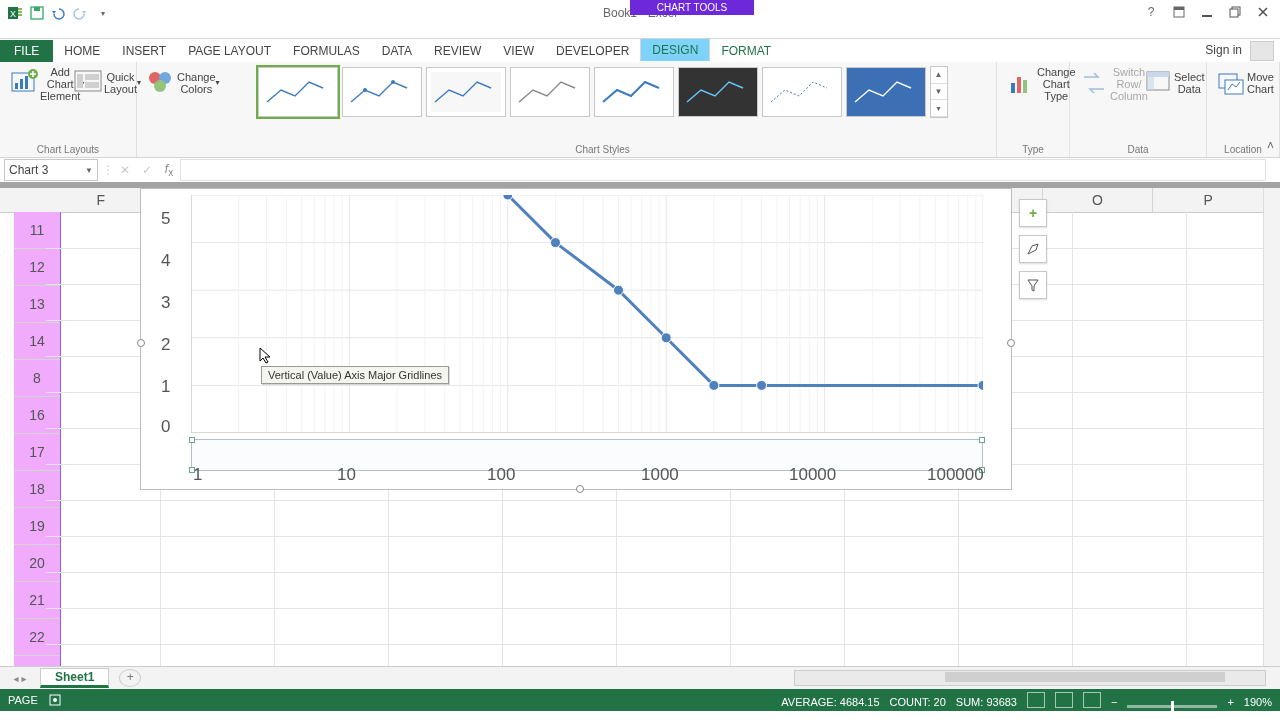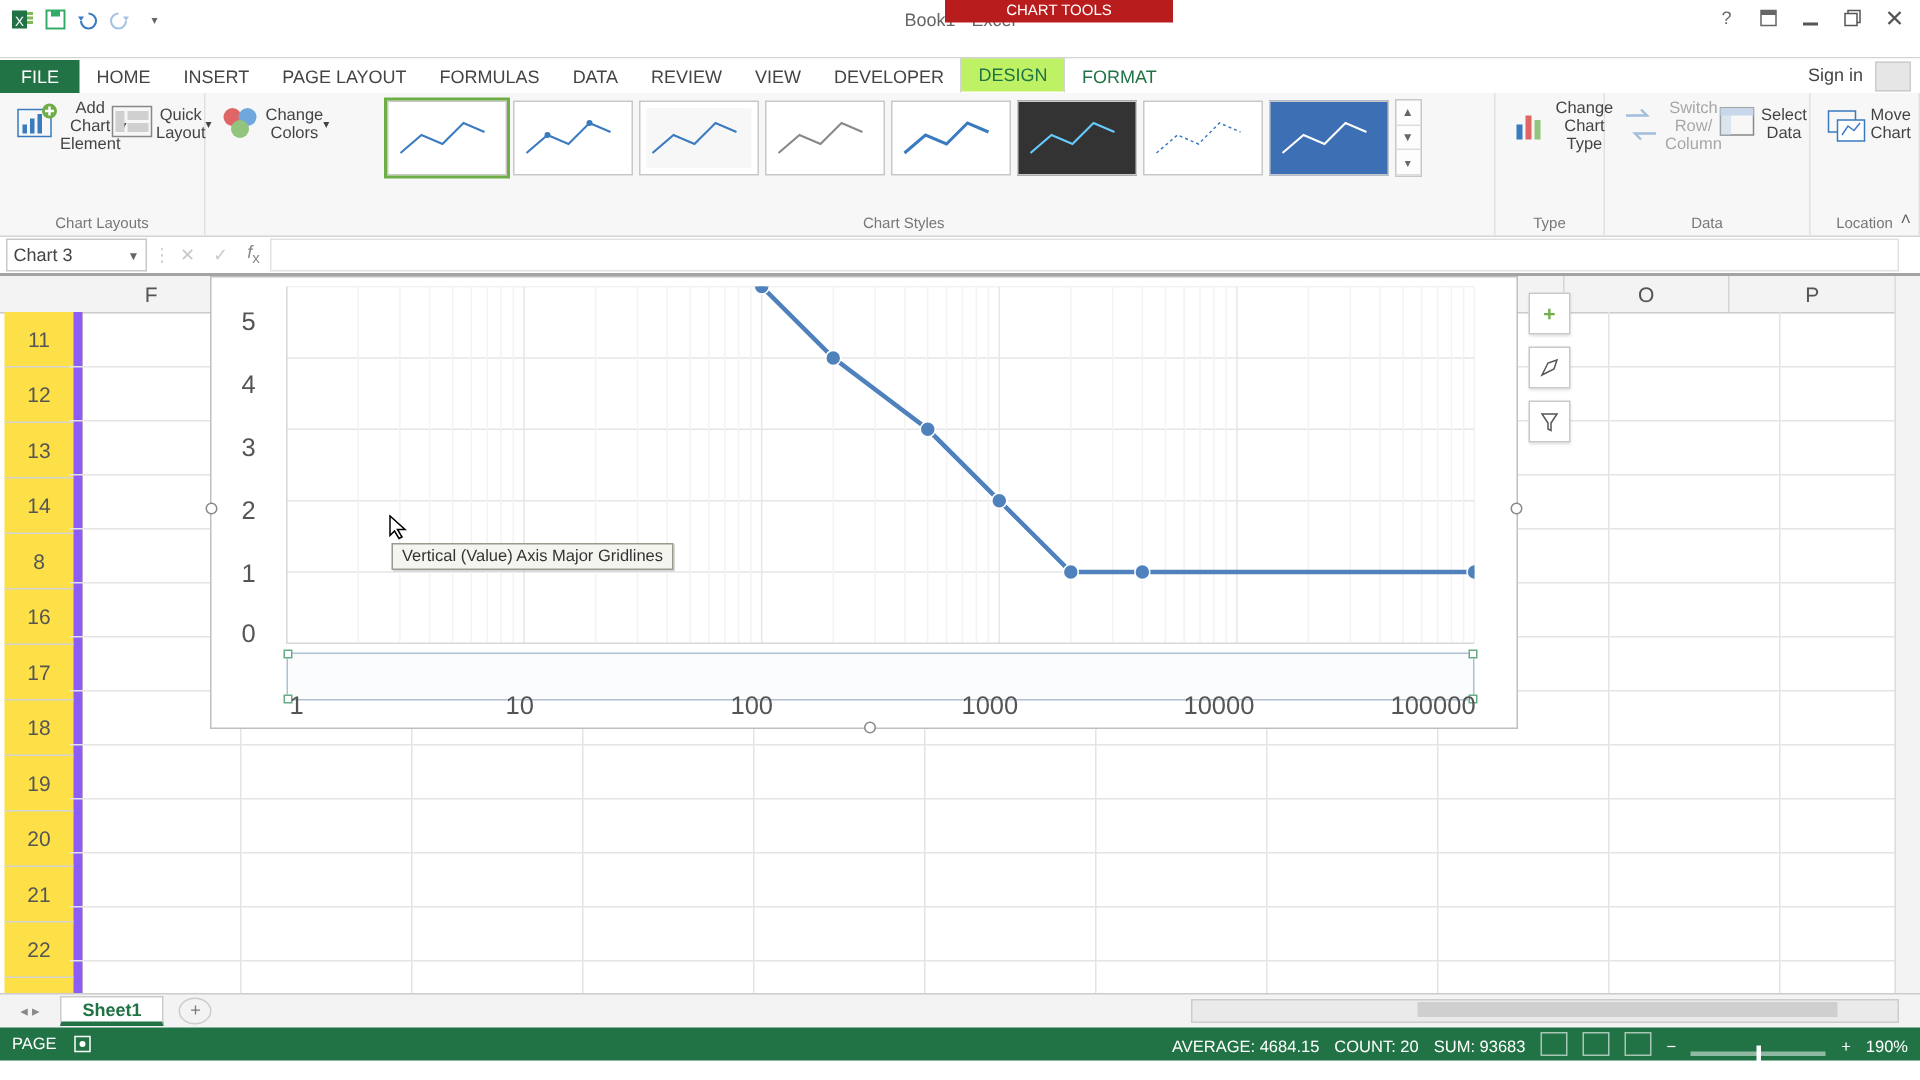--- a/index.html
+++ b/index.html
@@ -3,56 +3,56 @@
 <meta charset="utf-8">
 <style>
 html,body{margin:0;padding:0;font-family:"Segoe UI",Arial,sans-serif;font-size:12px;background:#fff;color:#444;user-select:none;overflow:hidden;width:1280px;height:720px}
 
 .titlebar{height:38px;background:#fff;border-bottom:1px solid #d4d4d4;display:flex;align-items:flex-start;position:relative}
 .qat{display:flex;align-items:center;gap:4px;padding:4px 6px}
 .qat .ic{width:18px;height:18px;display:flex;align-items:center;justify-content:center;color:#3a3a3a}
 .title-center{position:absolute;left:0;right:0;top:6px;text-align:center;font-size:12px;color:#666;pointer-events:none}
 .titleright{position:absolute;right:4px;top:2px;display:flex;gap:2px}
 .titleright .wbtn{width:26px;height:20px;display:flex;align-items:center;justify-content:center;color:#666}
-.charttools-label{position:absolute;left:630px;top:0;width:152px;text-align:center;font-size:10px;color:#fff;background:#b91c1c;padding:2px 0}
+.charttools-label{position:absolute;left:630px;top:0;width:124px;text-align:center;font-size:10px;color:#fff;background:#6d28d9;padding:2px 0}
 
 .ribbon-tabs{height:23px;display:flex;align-items:flex-end;padding-left:0;position:relative;background:#fff}
 .file-tab{background:#217346;color:#fff;padding:4px 14px;font-size:12px}
 .rtab{padding:4px 11px;font-size:12px;color:#444}
 .rtab.ctx{color:#217346}
-.rtab.active{background:#bef264;border:1px solid #d4d4d4;border-bottom:1px solid #fff;color:#217346}
+.rtab.active{background:#7dd3fc;border:1px solid #d4d4d4;border-bottom:1px solid #fff;color:#217346}
 .signin{position:absolute;right:38px;top:4px;font-size:12px;color:#444}
 .userblank{position:absolute;right:6px;top:2px;width:22px;height:18px;background:#e6e6e6;border:1px solid #ccc}
 
 .ribbon{height:95px;background:#f7f7f7;border-bottom:1px solid #d4d4d4;display:flex;position:relative}
 .group{border-right:1px solid #e1e1e1;padding:4px 8px 2px 8px;display:flex;flex-direction:column;align-items:center;justify-content:space-between}
 .group .btns{display:flex;gap:8px;align-items:flex-start}
 .bigbtn{display:flex;flex-direction:row;align-items:center;width:56px;text-align:center;font-size:11px;line-height:12px;color:#444}
 .bigbtn .bic{width:32px;height:32px;margin-bottom:2px;display:flex;align-items:center;justify-content:center}
 .glabel{font-size:10px;color:#777;text-align:center;margin-top:2px}
 .styles-gal{display:flex;gap:4px;align-items:center}
 .thumb{width:78px;height:48px;border:1px solid #c8c8c8;background:#fff;position:relative}
 .thumb.sel{outline:2px solid #6fae46}
 .thumb.dark{background:#333}
 .thumb.blue{background:#3d6fb5}
 .galscroll{width:16px;height:50px;display:flex;flex-direction:column;border:1px solid #c8c8c8;background:#fdfdfd}
 .galscroll div{flex:1;display:flex;align-items:center;justify-content:center;border-bottom:1px solid #ddd;font-size:8px;color:#666}
 .collapse-rib{position:absolute;right:6px;bottom:4px;color:#666}
 
-.fxbar{height:24px;border-bottom:2px solid #a3a3a3;display:flex;align-items:center}
+.fxbar{height:24px;border-bottom:6px solid #a3a3a3;display:flex;align-items:center}
 .namebox{width:84px;height:20px;border:1px solid #c8c8c8;margin:0 4px;padding:0 4px;font-size:12px;display:flex;align-items:center;justify-content:space-between}
 .namebox .dd{font-size:8px;color:#666}
 .fxbtn{width:22px;text-align:center;color:#888}
 .fxinput{flex:1;height:20px;border:1px solid #e1e1e1;margin-right:14px}
 
 .grid-area{position:relative;height:478px;background:#fff;overflow:hidden}
 .corner{position:absolute;left:0;top:0;width:46px;height:24px;background:#f3f3f3;border-right:1px solid #d4d4d4;border-bottom:1px solid #ccc}
 .colheads{position:absolute;left:46px;top:0;right:16px;height:24px;display:flex;background:#f3f3f3;border-bottom:1px solid #ccc}
 .ch{width:114px;border-right:1px solid #d4d4d4;text-align:center;font-size:14px;color:#555;line-height:24px}
-.rowheads{position:absolute;left:3px;top:24px;width:46px;bottom:0;background:#fde047;border-right:6px solid #8b5cf6}
+.rowheads{position:absolute;left:14px;top:24px;width:46px;bottom:0;background:#f0abfc;border-right:1px solid #8b5cf6}
 .rh{height:36px;border-bottom:1px solid #d4d4d4;text-align:center;font-size:14px;color:#555;line-height:36px}
 .cells{position:absolute;left:46px;top:24px;right:16px;bottom:0}
 .cellgrid-v{position:absolute;top:0;bottom:0;width:0;border-right:1px solid #e4e4e4}
 .cellgrid-h{position:absolute;left:0;right:0;height:0;border-bottom:1px solid #e4e4e4}
 .vscroll{position:absolute;right:0;top:0;width:16px;bottom:0;background:#f3f3f3;border-left:1px solid #ddd}
 
 .chartobj{position:absolute;left:140px;top:0;width:870px;height:300px;background:#fff;border:1px solid #bfbfbf}
 .handles .h{position:absolute;width:6px;height:6px;background:#fff;border:1px solid #888;border-radius:50%}
 .plot{position:absolute;left:50px;top:6px;right:28px;bottom:56px}
 .yaxis-lbl{position:absolute;left:20px;font-size:17px;color:#555}

